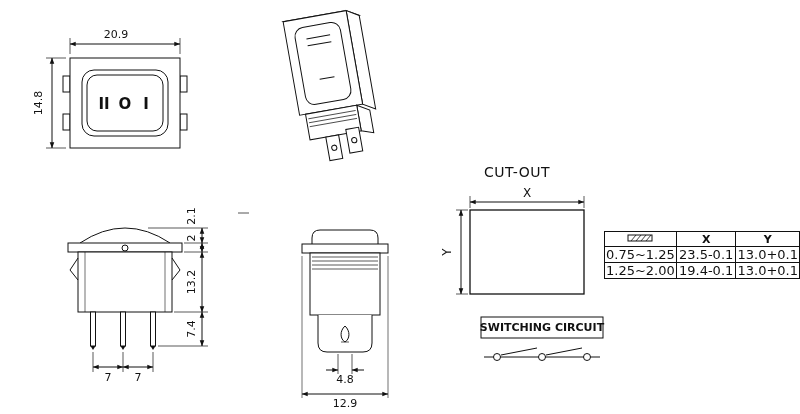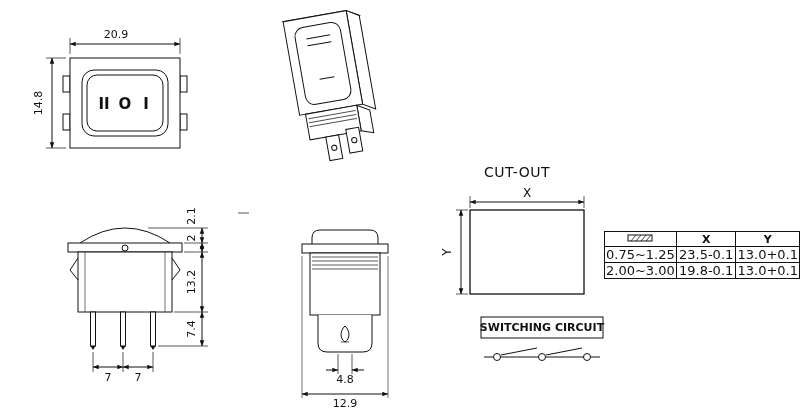--- a/index.html
+++ b/index.html
@@ -184,20 +184,20 @@
       </th>
       <th>X</th>
       <th>Y</th>
     </tr>
     <tr>
       <td>0.75~1.25</td>
       <td>23.5-0.1</td>
       <td>13.0+0.1</td>
     </tr>
     <tr>
-      <td>2.00~3.00</td>
-      <td>19.8-0.1</td>
+      <td>1.25~2.00</td>
+      <td>19.4-0.1</td>
       <td>13.0+0.1</td>
     </tr>
   </tbody>
 </table>
 
 </div>
 
 </body></html>

